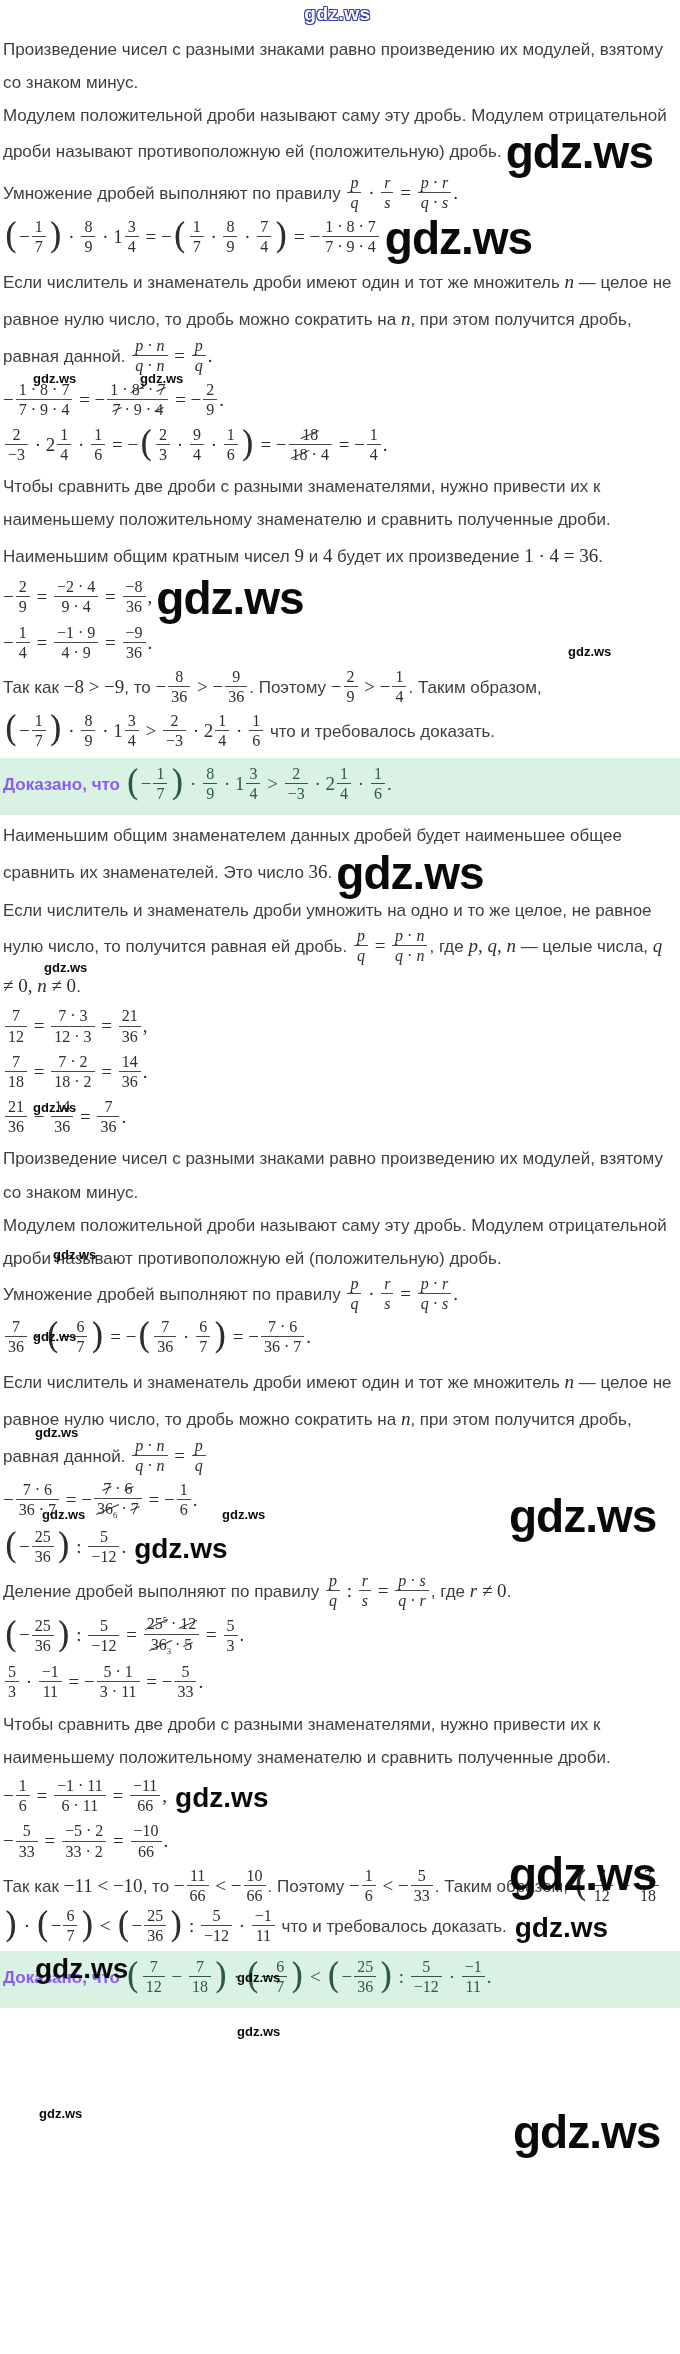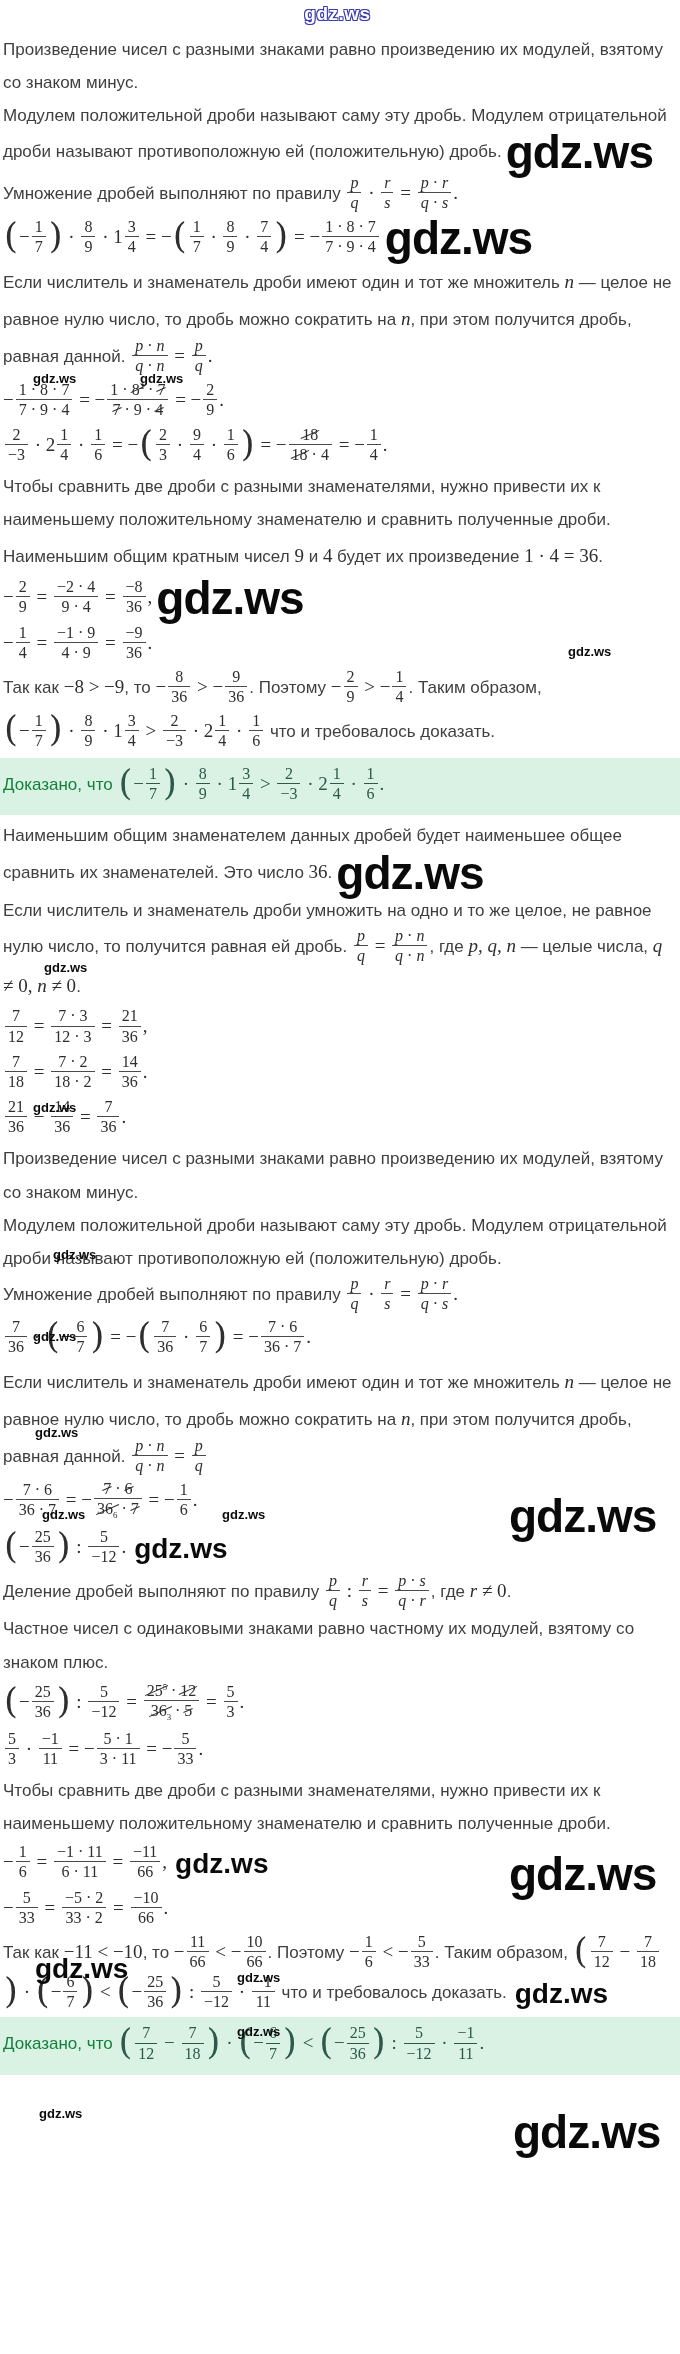--- a/index.html
+++ b/index.html
@@ -26,21 +26,21 @@
   }
   .para{line-height:1.95;margin:0;}
   .fline{line-height:1.15;margin:2px 0;padding:2px 0;}
   .hl{
     background:#d9f2e3;
     color:#2d584a;
     line-height:1.15;
     margin:4px -8px 4px -3px;
     padding:8px 8px 10px 3px;
   }
-  .hl .tx{color:#15803d;}
+  .hl .tx{color:#8b5cf6;font-weight:bold;}
   .tx{font-family:"Liberation Sans",sans-serif;text-align:right;}
   .mm{font-family:"Liberation Serif","DejaVu Serif",serif;font-size:19px;color:#2e2e2e;}
   .hl .mm,.hl .mi{color:#2d584a;}
   .mi{font-family:"Liberation Serif","DejaVu Serif",serif;font-style:italic;font-size:19px;color:#2e2e2e;}
   .frac{
     display:inline-block;
     vertical-align:middle;
     text-align:center;
     font-size:16px;
     margin:0 2px;
@@ -119,21 +119,20 @@
       <div class="fline"><span class="frac"><span class="num"><span class="mm">7</span></span><span class="den"><span class="mm">18</span></span></span><span class="mm"> = </span><span class="frac"><span class="num"><span class="mm">7 · 2</span></span><span class="den"><span class="mm">18 · 2</span></span></span><span class="mm"> = </span><span class="frac"><span class="num"><span class="mm">14</span></span><span class="den"><span class="mm">36</span></span></span><span class="mm">.</span></div>
       <div class="fline"><span class="frac"><span class="num"><span class="mm">21</span></span><span class="den"><span class="mm">36</span></span></span><span class="mm"> − </span><span class="frac"><span class="num"><span class="mm">14</span></span><span class="den"><span class="mm">36</span></span></span><span class="mm"> = </span><span class="frac"><span class="num"><span class="mm">7</span></span><span class="den"><span class="mm">36</span></span></span><span class="mm">.</span></div>
       <div class="para"><span class="tx">Произведение чисел с разными знаками равно произведению их модулей, взятому со знаком минус.</span></div>
       <div class="para"><span class="tx">Модулем положительной дроби называют саму эту дробь. Модулем отрицательной дроби называют противоположную ей (положительную) дробь.</span></div>
       <div class="para"><span class="tx">Умножение дробей выполняют по правилу </span><span class="frac"><span class="num"><span class="mi">p</span></span><span class="den"><span class="mi">q</span></span></span><span class="mm"> · </span><span class="frac"><span class="num"><span class="mi">r</span></span><span class="den"><span class="mi">s</span></span></span><span class="mm"> = </span><span class="frac"><span class="num"><span class="mi">p</span><span class="mm"> · </span><span class="mi">r</span></span><span class="den"><span class="mi">q</span><span class="mm"> · </span><span class="mi">s</span></span></span><span class="mm">.</span></div>
       <div class="fline"><span class="frac"><span class="num"><span class="mm">7</span></span><span class="den"><span class="mm">36</span></span></span><span class="mm"> · </span><span class="bigp">(</span><span class="mm">−</span><span class="frac"><span class="num"><span class="mm">6</span></span><span class="den"><span class="mm">7</span></span></span><span class="bigp">)</span><span class="mm"> = −</span><span class="bigp">(</span><span class="frac"><span class="num"><span class="mm">7</span></span><span class="den"><span class="mm">36</span></span></span><span class="mm"> · </span><span class="frac"><span class="num"><span class="mm">6</span></span><span class="den"><span class="mm">7</span></span></span><span class="bigp">)</span><span class="mm"> = −</span><span class="frac"><span class="num"><span class="mm">7 · 6</span></span><span class="den"><span class="mm">36 · 7</span></span></span><span class="mm">.</span></div>
       <div class="para"><span class="tx">Если числитель и знаменатель дроби имеют один и тот же множитель </span><span class="mi">n</span><span class="tx"> — целое не равное нулю число, то дробь можно сократить на </span><span class="mi">n</span><span class="tx">, при этом получится дробь, равная данной. </span><span class="frac"><span class="num"><span class="mi">p</span><span class="mm"> · </span><span class="mi">n</span></span><span class="den"><span class="mi">q</span><span class="mm"> · </span><span class="mi">n</span></span></span><span class="mm"> = </span><span class="frac"><span class="num"><span class="mi">p</span></span><span class="den"><span class="mi">q</span></span></span></div>
       <div class="fline"><span class="mm">−</span><span class="frac"><span class="num"><span class="mm">7 · 6</span></span><span class="den"><span class="mm">36 · 7</span></span></span><span class="mm"> = −</span><span class="frac"><span class="num"><span class="mm cx">7</span><span class="mm"> · </span><span class="mm cx">6</span></span><span class="den"><span class="mm cx">36<sub class="">6</sub></span><span class="mm"> · </span><span class="mm cx">7</span></span></span><span class="mm"> = −</span><span class="frac"><span class="num"><span class="mm">1</span></span><span class="den"><span class="mm">6</span></span></span><span class="mm">.</span></div>
       <div class="fline"><span class="bigp">(</span><span class="mm">−</span><span class="frac"><span class="num"><span class="mm">25</span></span><span class="den"><span class="mm">36</span></span></span><span class="bigp">)</span><span class="mm"> : </span><span class="frac"><span class="num"><span class="mm">5</span></span><span class="den"><span class="mm">−12</span></span></span><span class="mm">.</span><span class="wm w-md">gdz.ws</span></div>
       <div class="para"><span class="tx">Деление дробей выполняют по правилу </span><span class="frac"><span class="num"><span class="mi">p</span></span><span class="den"><span class="mi">q</span></span></span><span class="mm"> : </span><span class="frac"><span class="num"><span class="mi">r</span></span><span class="den"><span class="mi">s</span></span></span><span class="mm"> = </span><span class="frac"><span class="num"><span class="mi">p</span><span class="mm"> · </span><span class="mi">s</span></span><span class="den"><span class="mi">q</span><span class="mm"> · </span><span class="mi">r</span></span></span><span class="tx">, где </span><span class="mi">r</span><span class="mm"> ≠ 0</span><span class="tx">.</span></div>
-      <div class="para"><span class="tx">Частное чисел с одинаковыми знаками равно частному их модулей, взятому со знаком плюс.</span></div>
       <div class="fline"><span class="bigp">(</span><span class="mm">−</span><span class="frac"><span class="num"><span class="mm">25</span></span><span class="den"><span class="mm">36</span></span></span><span class="bigp">)</span><span class="mm"> : </span><span class="frac"><span class="num"><span class="mm">5</span></span><span class="den"><span class="mm">−12</span></span></span><span class="mm"> = </span><span class="frac"><span class="num"><span class="mm cx">25<sup class="">5</sup></span><span class="mm"> · </span><span class="mm cx">12</span></span><span class="den"><span class="mm cx">36<sub class="">3</sub></span><span class="mm"> · </span><span class="mm cx">5</span></span></span><span class="mm"> = </span><span class="frac"><span class="num"><span class="mm">5</span></span><span class="den"><span class="mm">3</span></span></span><span class="mm">.</span></div>
       <div class="fline"><span class="frac"><span class="num"><span class="mm">5</span></span><span class="den"><span class="mm">3</span></span></span><span class="mm"> · </span><span class="frac"><span class="num"><span class="mm">−1</span></span><span class="den"><span class="mm">11</span></span></span><span class="mm"> = −</span><span class="frac"><span class="num"><span class="mm">5 · 1</span></span><span class="den"><span class="mm">3 · 11</span></span></span><span class="mm"> = −</span><span class="frac"><span class="num"><span class="mm">5</span></span><span class="den"><span class="mm">33</span></span></span><span class="mm">.</span></div>
       <div class="para"><span class="tx">Чтобы сравнить две дроби с разными знаменателями, нужно привести их к наименьшему положительному знаменателю и сравнить полученные дроби.</span></div>
       <div class="fline"><span class="mm">−</span><span class="frac"><span class="num"><span class="mm">1</span></span><span class="den"><span class="mm">6</span></span></span><span class="mm"> = </span><span class="frac"><span class="num"><span class="mm">−1 · 11</span></span><span class="den"><span class="mm">6 · 11</span></span></span><span class="mm"> = </span><span class="frac"><span class="num"><span class="mm">−11</span></span><span class="den"><span class="mm">66</span></span></span><span class="mm">,</span><span class="wm w-md">gdz.ws</span></div>
       <div class="fline"><span class="mm">−</span><span class="frac"><span class="num"><span class="mm">5</span></span><span class="den"><span class="mm">33</span></span></span><span class="mm"> = </span><span class="frac"><span class="num"><span class="mm">−5 · 2</span></span><span class="den"><span class="mm">33 · 2</span></span></span><span class="mm"> = </span><span class="frac"><span class="num"><span class="mm">−10</span></span><span class="den"><span class="mm">66</span></span></span><span class="mm">.</span></div>
       <div class="para"><span class="tx">Так как </span><span class="mm">−11 &lt; −10</span><span class="tx">, то </span><span class="mm">−</span><span class="frac"><span class="num"><span class="mm">11</span></span><span class="den"><span class="mm">66</span></span></span><span class="mm"> &lt; −</span><span class="frac"><span class="num"><span class="mm">10</span></span><span class="den"><span class="mm">66</span></span></span><span class="tx">. Поэтому </span><span class="mm">−</span><span class="frac"><span class="num"><span class="mm">1</span></span><span class="den"><span class="mm">6</span></span></span><span class="mm"> &lt; −</span><span class="frac"><span class="num"><span class="mm">5</span></span><span class="den"><span class="mm">33</span></span></span><span class="tx">. Таким образом, </span><span class="bigp">(</span><span class="frac"><span class="num"><span class="mm">7</span></span><span class="den"><span class="mm">12</span></span></span><span class="mm"> − </span><span class="frac"><span class="num"><span class="mm">7</span></span><span class="den"><span class="mm">18</span></span></span><span class="bigp">)</span><span class="mm"> · </span><span class="bigp">(</span><span class="mm">−</span><span class="frac"><span class="num"><span class="mm">6</span></span><span class="den"><span class="mm">7</span></span></span><span class="bigp">)</span><span class="mm"> &lt; </span><span class="bigp">(</span><span class="mm">−</span><span class="frac"><span class="num"><span class="mm">25</span></span><span class="den"><span class="mm">36</span></span></span><span class="bigp">)</span><span class="mm"> : </span><span class="frac"><span class="num"><span class="mm">5</span></span><span class="den"><span class="mm">−12</span></span></span><span class="mm"> · </span><span class="frac"><span class="num"><span class="mm">−1</span></span><span class="den"><span class="mm">11</span></span></span><span class="tx"> что и требовалось доказать.</span><span class="wm w-md">gdz.ws</span></div>
       <div class="hl"><span class="tx">Доказано, что </span><span class="bigp">(</span><span class="frac"><span class="num"><span class="mm">7</span></span><span class="den"><span class="mm">12</span></span></span><span class="mm"> − </span><span class="frac"><span class="num"><span class="mm">7</span></span><span class="den"><span class="mm">18</span></span></span><span class="bigp">)</span><span class="mm"> · </span><span class="bigp">(</span><span class="mm">−</span><span class="frac"><span class="num"><span class="mm">6</span></span><span class="den"><span class="mm">7</span></span></span><span class="bigp">)</span><span class="mm"> &lt; </span><span class="bigp">(</span><span class="mm">−</span><span class="frac"><span class="num"><span class="mm">25</span></span><span class="den"><span class="mm">36</span></span></span><span class="bigp">)</span><span class="mm"> : </span><span class="frac"><span class="num"><span class="mm">5</span></span><span class="den"><span class="mm">−12</span></span></span><span class="mm"> · </span><span class="frac"><span class="num"><span class="mm">−1</span></span><span class="den"><span class="mm">11</span></span></span><span class="mm">.</span></div>
     </div>
   <div id="wm-layer">
       <span class="wm w-sm abs" style="left: 33px; top: 373px;">gdz.ws</span>

